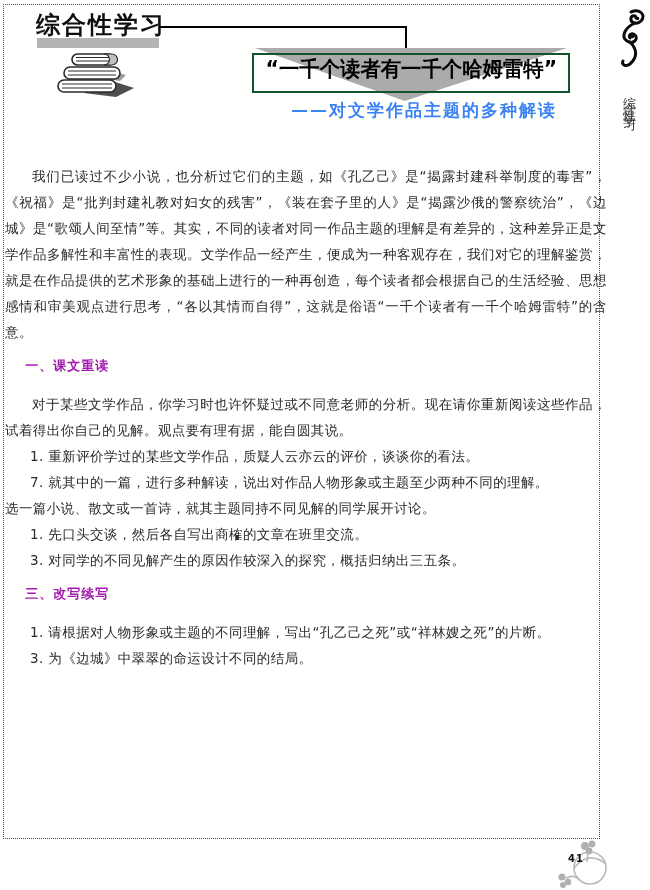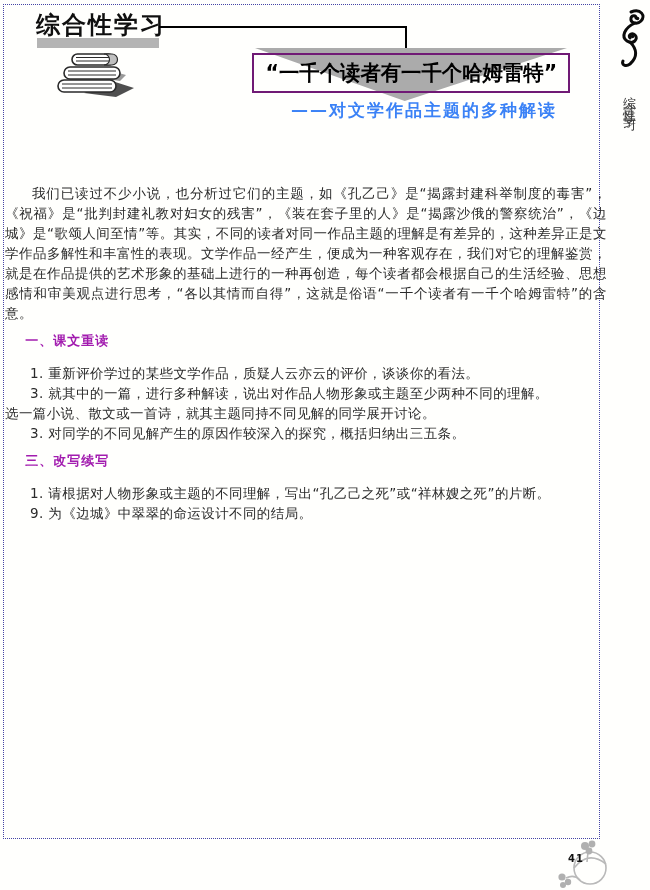--- a/index.html
+++ b/index.html
@@ -22,35 +22,35 @@
   .graybar{position:absolute;left:37px;top:38px;width:122px;height:10px;background:#b4b4b4;}
   .books{position:absolute;left:54px;top:47px;width:86px;height:50px;}
   
   .title-wrap{position:absolute;left:252px;top:48px;width:318px;height:78px;}
   .banner-tri{
     position:absolute;left:3px;right:3px;top:0;height:53px;background:#ababab;
     clip-path:polygon(0 0,100% 0,48% 100%);
   }
   .title-box{
     position:absolute;left:0;right:0;top:5px;height:36px;
-    border:2px solid #701a75;display:flex;align-items:center;justify-content:center;
+    border:2px solid #14532d;display:flex;justify-content:center;
   }
   .title-text{
     font-size:21px;font-weight:900;color:#000;white-space:nowrap;transform:scaleX(.97);
   }
   .subtitle{
     position:absolute;left:0;right:0;top:51px;text-align:center;padding-left:26px;
     font-size:17px;font-weight:700;color:#3b82f6;letter-spacing:2px;white-space:nowrap;
     font-family:"DejaVu Serif","Liberation Serif",serif;
   }
   
   .content{
     position:absolute;left:5px;top:163px;width:602px;
-    font-size:13.5px;line-height:20px;color:#2b2b2b;
-    text-align:justify;letter-spacing:.4px;margin-top:20px;
+    font-size:13.5px;line-height:26px;color:#2b2b2b;
+    text-align:justify;letter-spacing:.4px;
   }
   .content p{margin:0;}
   .p-indent{text-indent:2em;}
   .p-follow{margin-top:4px !important;}
   .content h3{
     margin:8px 0 12px 0;padding-left:1.55em;
     font-size:13px;font-weight:700;color:#a21caf;letter-spacing:1px;
   }
   .item{padding-left:1.85em;}
   
@@ -101,29 +101,31 @@
     <div class="title-box">
       <span class="title-text">“一千个读者有一千个哈姆雷特”</span>
     </div>
     <div class="subtitle">——对文学作品主题的多种解读</div>
   </div>
 
   <div class="content">
     <p class="p-indent">我们已读过不少小说，也分析过它们的主题，如《孔乙己》是“揭露封建科举制度的毒害”，《祝福》是“批判封建礼教对妇女的残害”，《装在套子里的人》是“揭露沙俄的警察统治”，《边城》是“歌颂人间至情”等。其实，不同的读者对同一作品主题的理解是有差异的，这种差异正是文学作品多解性和丰富性的表现。文学作品一经产生，便成为一种客观存在，我们对它的理解鉴赏，就是在作品提供的艺术形象的基础上进行的一种再创造，每个读者都会根据自己的生活经验、思想感情和审美观点进行思考，“各以其情而自得”，这就是俗语“一千个读者有一千个哈姆雷特”的含意。</p>
 
     <h3>一、课文重读</h3>
+    <p class="p-indent">对于某些文学作品，你学习时也许怀疑过或不同意老师的分析。现在请你重新阅读这些作品，试着得出你自己的见解。观点要有理有据，能自圆其说。</p>
     <p class="item">1. 重新评价学过的某些文学作品，质疑人云亦云的评价，谈谈你的看法。</p>
-    <p class="item">3. 就其中的一篇，进行多种解读，说出对作品人物形象或主题至少两种不同的理解。</p>
+    <p class="item">7. 就其中的一篇，进行多种解读，说出对作品人物形象或主题至少两种不同的理解。</p>
 
     <p>选一篇小说、散文或一首诗，就其主题同持不同见解的同学展开讨论。</p>
+    <p class="item">1. 先口头交谈，然后各自写出商榷的文章在班里交流。</p>
     <p class="item">3. 对同学的不同见解产生的原因作较深入的探究，概括归纳出三五条。</p>
 
     <h3>三、改写续写</h3>
     <p class="item">1. 请根据对人物形象或主题的不同理解，写出“孔乙己之死”或“祥林嫂之死”的片断。</p>
-    <p class="item">9. 为《边城》中翠翠的命运设计不同的结局。</p>
+    <p class="item">3. 为《边城》中翠翠的命运设计不同的结局。</p>
   </div>
 
   <div class="side-flourish">
     <svg width="34" height="62" viewBox="0 0 34 62">
       <g fill="none" stroke="#0b0b0b" stroke-width="3" stroke-linecap="round">
         <path d="M16 5 C26 1 31 9 26 14 C22 18 15 16 16 11 C17 8 21 8 21 11"></path>
         <path d="M20 16 C9 21 6 30 12 34 C18 38 24 32 20 28 C17 25 13 28 15 31"></path>
         <path d="M15 35 C22 42 23 50 15 57 C11 60 6 58 8 54"></path>
       </g>
       <circle cx="22.5" cy="11.5" r="1.8" fill="#0b0b0b"></circle>

